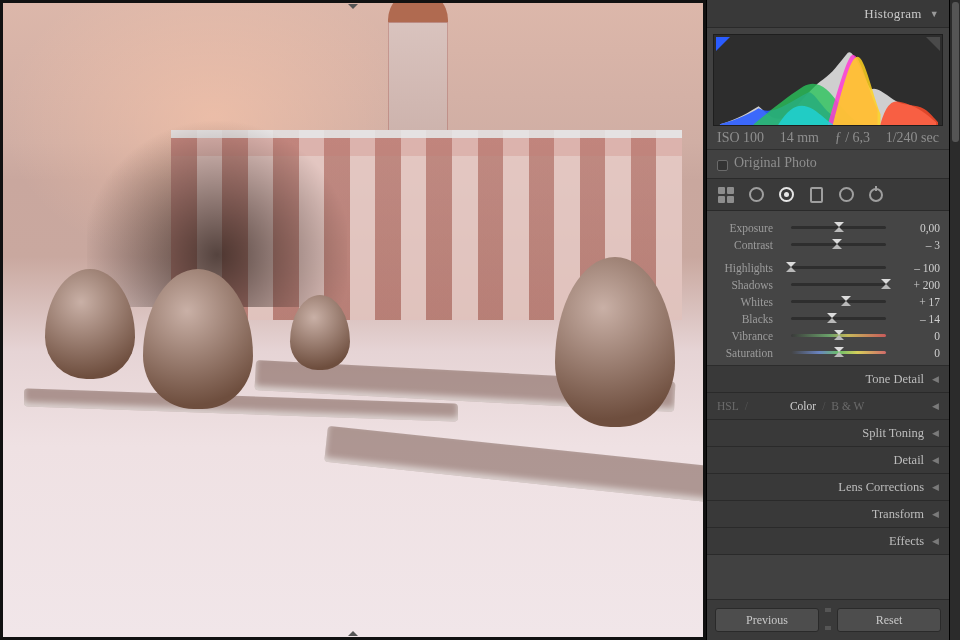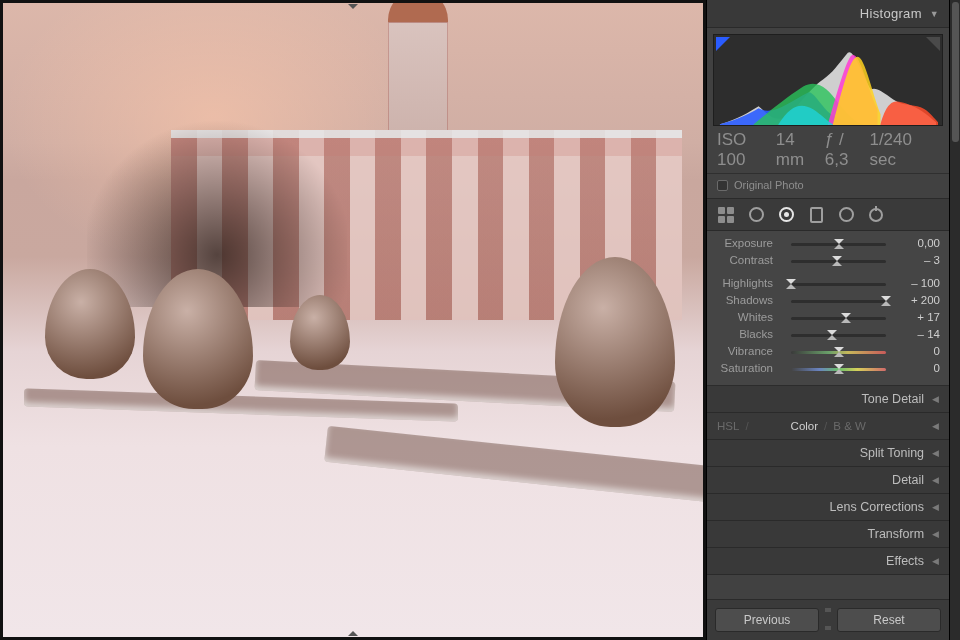--- a/index.html
+++ b/index.html
@@ -7,21 +7,21 @@
     background: #000;
     font-family: -apple-system, "Segoe UI", "Helvetica Neue", Arial, sans-serif;
     font-size: 11.5px;
     color: #b5b5b5;
     overflow: hidden;
     width: 960px;
     height: 640px;
     position: relative;
   }
   .app {
-    width: 960px; height: 640px; display:flex; background:#111;
+    width: 960px; height: 640px; display:flex; background:#111;font-family:Liberation Serif, serif;
   }
   .canvas {
     flex: 1 1 auto;
     background: #1a1a1a;
     position: relative;
     margin: 3px;
     overflow:hidden;
   }
   
   .photo {
@@ -94,27 +94,27 @@
   .corner-tri {
     position:absolute; top:2px; width:14px; height:14px;
   }
   .corner-tri.left { left:2px; }
   .corner-tri.right { right:2px; }
   .histo-svg { position:absolute; inset:0; }
 
   .meta-row {
     display:flex; justify-content:space-between;
     padding: 4px 10px 3px 10px;
-    font-size: 17px; color:#8e8e8e;
+    font-size: 14px; color:#8e8e8e;
     border-bottom:1px solid #2f2f2f;
   }
   .orig-row {
     display:flex; align-items:flex-end; gap:6px;
     padding: 5px 10px 7px 10px;
-    font-size: 11px; color:#8e8e8e;
+    font-size: 14px; color:#8e8e8e;
     border-bottom:1px solid #2a2a2a;
   }
   .checkbox {
     width:11px; height:11px; border:1px solid #6a6a6a; border-radius:2px; background:#333;
   }
 
   .tool-row {
     display:flex; align-items:center; justify-content:flex-start;
     gap:12px;
     height:32px; padding: 0 10px;
@@ -132,21 +132,21 @@
   .ring.dot::after{ content:""; width:5px; height:5px; background:currentColor; border-radius:50%; display:block; margin:2.5px auto 0;}
   .rect { width:13px; height:16px; border:2px solid currentColor; border-radius:2px;}
 
   .sliders {
     background:#454545;
     padding: 6px 9px 6px 6px;
     border-bottom:1px solid #2c2c2c;
     font-size:11.5px;
   }
   .slider-row {
-    display:flex; align-items:flex-start; height:17px; gap:18px;
+    display:flex; align-items:flex-end; height:17px; gap:18px;
   }
   .slider-row .lbl { width:60px; text-align:right; color:#9c9c9c; }
   .slider-row .val { width:36px; text-align:right; color:#cfcfcf; font-variant-numeric:tabular-nums;}
   .track-wrap { flex:1; position:relative; height:14px; }
   .track {
     position:absolute; left:0; right:0; top:6px; height:3px;
     background:#2e2e2e; border-radius:2px;
   }
   .track.grad-vib { background: linear-gradient(90deg,#3a3a3a,#6aa06a 40%,#c6b85a 60%,#c85a5a); }
   .track.grad-sat { background: linear-gradient(90deg,#444,#6a84c0 30%,#6abf6a 50%,#d6cf5a 70%,#d06a6a); }

